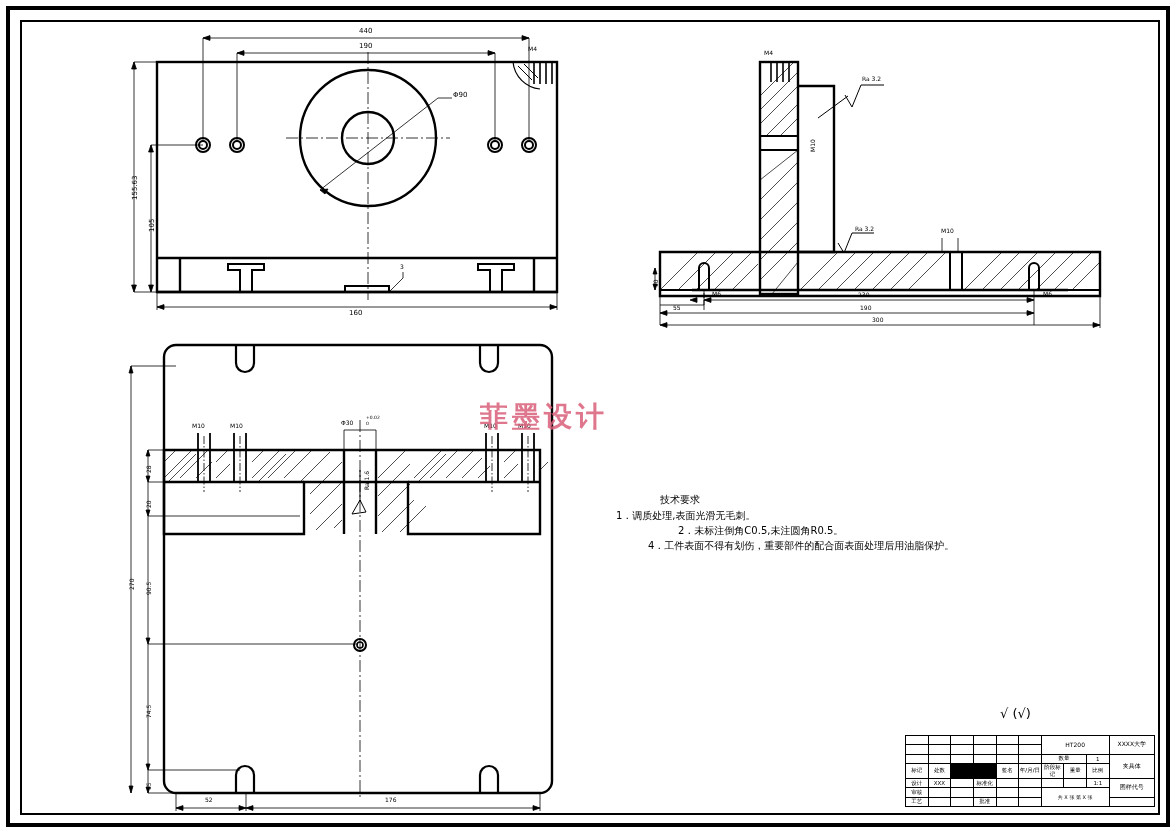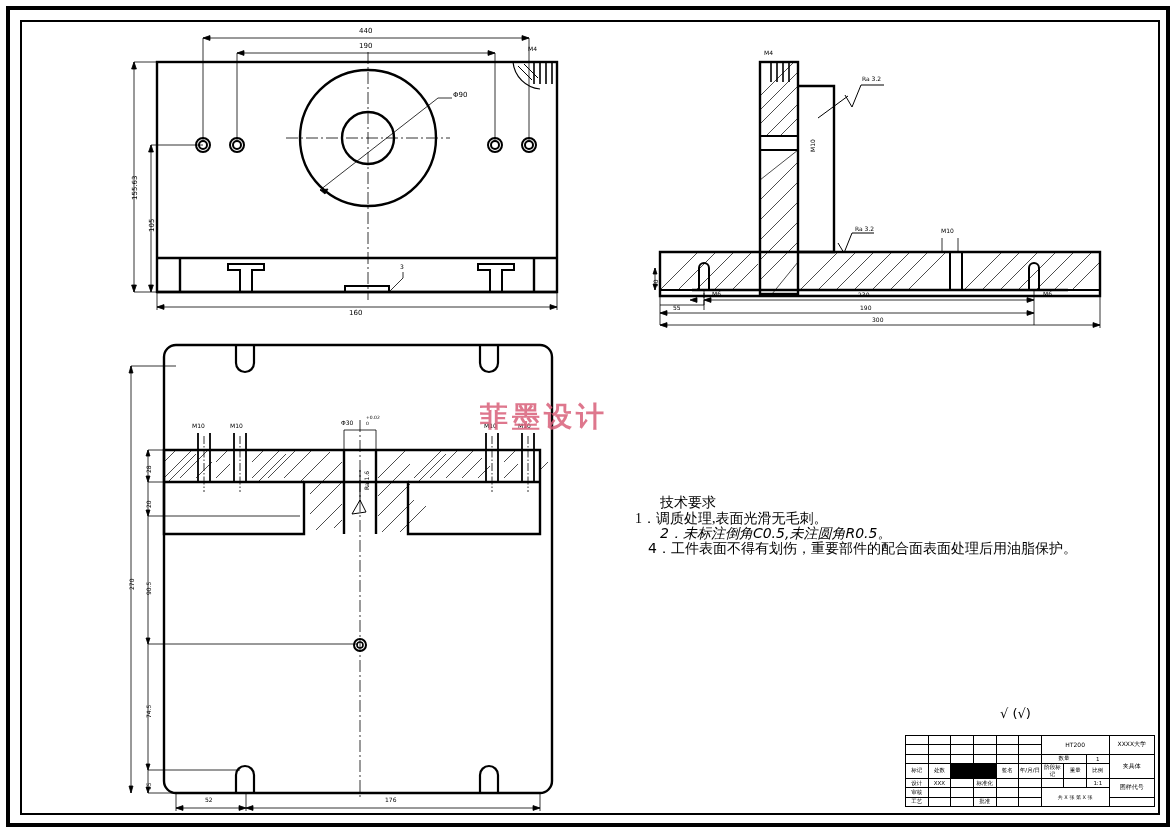--- a/index.html
+++ b/index.html
@@ -8,21 +8,21 @@
   .sheet{position:absolute;inset:0;background:#fff;}
   .outer-border{position:absolute;left:6px;top:6px;width:1164px;height:821px;
                 border:4px solid #000;box-sizing:border-box;}
   .inner-border{position:absolute;left:20px;top:20px;width:1140px;height:795px;
                 border:2px solid #000;box-sizing:border-box;}
   svg{position:absolute;left:0;top:0;}
   .txt{position:absolute;font-size:7px;line-height:1;white-space:nowrap;
        font-family:"DejaVu Sans","Liberation Sans",sans-serif;}
   .txt.s6{font-size:6px;}
   .rot{transform-origin:0 0;}
-  .tech{position:absolute;font-size:14px;line-height:1.55;white-space:nowrap;
+  .tech{position:absolute;font-size:10px;line-height:1.55;white-space:nowrap;
         font-family:"DejaVu Sans","Liberation Sans",sans-serif;}
   .watermark{position:absolute;left:480px;top:398px;font-size:28px;
              color:#d9607a;opacity:.85;letter-spacing:4px;font-weight:700;
              font-family:"DejaVu Serif","Liberation Serif",serif;}
   .tb{position:absolute;left:905px;top:735px;width:250px;height:72px;}
   .tb table{border-collapse:collapse;width:250px;height:72px;
             font-size:5.5px;table-layout:fixed;}
   .tb td{border:1px solid #000;text-align:center;vertical-align:middle;
          padding:0;overflow:hidden;}
   .finish{position:absolute;left:1000px;top:706px;font-size:13px;}
@@ -398,22 +398,22 @@
   <div class="txt s6 rot" style="left:146px;top:595px;transform:rotate(-90deg);">90.5</div>
   <div class="txt s6 rot" style="left:146px;top:718px;transform:rotate(-90deg);">74.5</div>
   <div class="txt s6 rot" style="left:146px;top:790px;transform:rotate(-90deg);">15</div>
   <div class="txt s6 rot" style="left:129px;top:590px;transform:rotate(-90deg);">270</div>
   <div class="txt s6" style="left:205px;top:797px;">52</div>
   <div class="txt s6" style="left:385px;top:797px;">176</div>
 
   <div class="watermark">菲墨设计</div>
 
   <div class="tech" style="left:660px;top:492px;">技术要求</div>
-  <div class="tech" style="left:635px;top:508px;font-family:Liberation Serif, serif;">1．调质处理,表面光滑无毛刺。</div>
-  <div class="tech" style="left:660px;top:523px;font-style:italic;">2．未标注倒角C0.5,未注圆角R0.5。</div>
+  <div class="tech" style="left:616px;top:508px;">1．调质处理,表面光滑无毛刺。</div>
+  <div class="tech" style="left:678px;top:523px;">2．未标注倒角C0.5,未注圆角R0.5。</div>
   <div class="tech" style="left:648px;top:538px;">4．工件表面不得有划伤，重要部件的配合面表面处理后用油脂保护。</div>
 
   <div class="finish">√  (√)</div>
 
   <div class="tb">
     <table>
       <tbody>
           <tr style="height:9px;">
         <td></td>
             <td></td>

